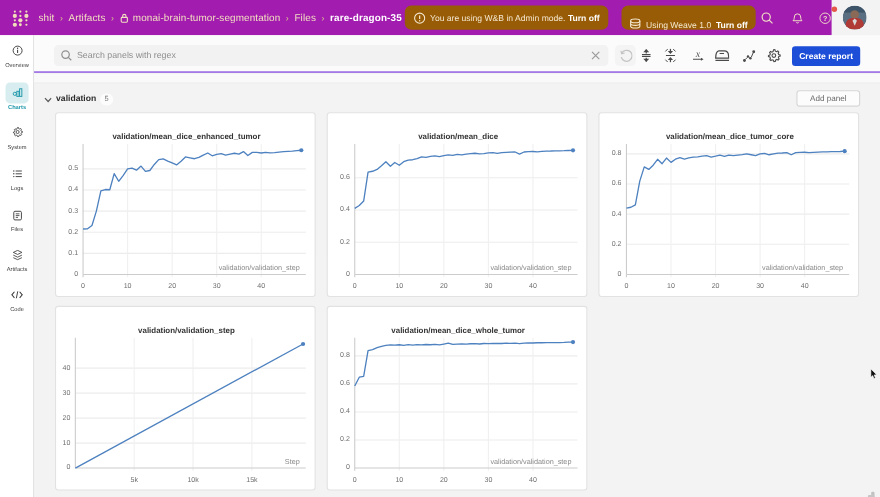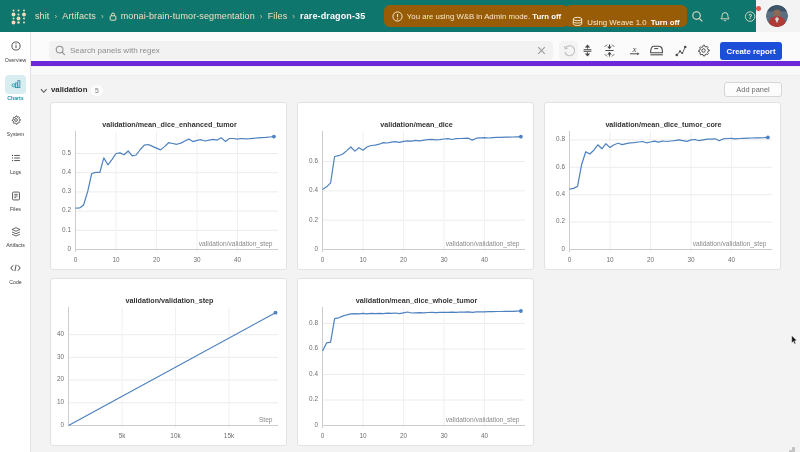--- a/index.html
+++ b/index.html
@@ -4,21 +4,21 @@
 * { margin:0; padding:0; box-sizing:border-box; }
 html,body { width:800px; height:452px; overflow:hidden; }
 body { font-family:"Liberation Sans", sans-serif; position:relative; background:#f3f3f3; }
 .abs { position:absolute; }
 .panel { position:absolute; width:237px; height:168px; background:#fff; border:1px solid #e2e2e2; border-radius:3px; }
 .navtxt { color:#f2dfc0; font-size:9px; letter-spacing:0.12px; }
 .sep { color:#dcc092; font-size:8px; padding:0 5px; }
 </style></head>
 <body>
 
-<div class="abs" style="left:0;top:0;width:756px;height:32px;background:#0f766e;">
+<div class="abs" style="left:0;top:0;width:756px;height:32px;background:#a21caf;">
   <div class="abs" style="left:8px;top:7px;"><svg width="20" height="19" viewBox="0 0 20 19">
         <circle cx="5.5" cy="3.5" r="1.0" fill="#f2ddbb"></circle>
         <circle cx="5.5" cy="7.5" r="1.9" fill="#f2ddbb"></circle>
         <circle cx="5.5" cy="11.5" r="1.0" fill="#f2ddbb"></circle>
         <circle cx="5.5" cy="15.5" r="1.9" fill="#f2ddbb"></circle>
         <circle cx="10.5" cy="3.5" r="1.0" fill="#f2ddbb"></circle>
         <circle cx="10.5" cy="7.5" r="1.0" fill="#f2ddbb"></circle>
         <circle cx="10.5" cy="11.5" r="1.9" fill="#f2ddbb"></circle>
         <circle cx="10.5" cy="15.5" r="1.3" fill="#f2ddbb"></circle>
         <circle cx="16.0" cy="3.5" r="1.0" fill="#f2ddbb"></circle>
@@ -34,21 +34,21 @@
     <span style="margin-right:4px;position:relative;top:1px;"><svg width="8" height="9" viewBox="0 0 8 9">
           <rect x="1.2" y="3.8" width="5.6" height="4.4" rx="0.8" fill="none" stroke="#f2dfc0" stroke-width="1"></rect>
           <path d="M2.5 3.8 V2.6 a1.5 1.5 0 0 1 3 0 V3.8" fill="none" stroke="#f2dfc0" stroke-width="1"></path>
         </svg></span>
     <span>monai-brain-tumor-segmentation</span>
       <span class="sep">›</span>
       <span>Files</span>
       <span class="sep">›</span>
     <span style="color:#fff;font-weight:bold;">rare-dragon-35</span>
   </div>
-  <div class="abs" style="left:368px;top:5px;width:185px;height:22px;background:#985c06;border-radius:6px;display:flex;align-items:center;justify-content:center;color:#f5e8d0;font-size:7.8px;white-space:nowrap;margin-left:16px;">
+  <div class="abs" style="left:368px;top:5px;width:185px;height:22px;background:#985c06;border-radius:6px;display:flex;align-items:center;justify-content:center;color:#f5e8d0;font-size:7.8px;white-space:nowrap;">
     <span style="margin-right:4px;display:flex;">
         <svg width="11" height="11" viewBox="0 0 11 11">
           <circle cx="5.5" cy="5.5" r="4.6" fill="none" stroke="#f5e8d0" stroke-width="1"></circle>
           <line x1="5.5" y1="3" x2="5.5" y2="6.2" stroke="#f5e8d0" stroke-width="1.1"></line>
           <circle cx="5.5" cy="7.9" r="0.65" fill="#f5e8d0"></circle>
         </svg>
       </span>
     <span>You are using W&amp;B in Admin mode.&nbsp;</span>
       <span style="color:#fff;font-weight:bold;">Turn off</span>
   </div>
@@ -132,21 +132,21 @@
         <path d="M1.4 9.4 L6.5 11.8 11.6 9.4" fill="none" stroke="#3b3b3b" stroke-width="1"></path>
       </svg></div>
     <div style="position:absolute;left:0;top:210.0px;width:31px;text-align:center;font-size:5.2px;color:#3b3b3b;font-weight:normal;">Artifacts</div>
     <div style="position:absolute;left:0;top:231.5px;width:31px;height:10px;text-align:center;line-height:0;"><svg width="11" height="8" viewBox="0 0 14 10">
         <path d="M4 1.5 L1 5 4 8.5 M10 1.5 L13 5 10 8.5" fill="none" stroke="#3b3b3b" stroke-width="1.2"></path>
         <line x1="7.8" y1="1" x2="6.2" y2="9" stroke="#3b3b3b" stroke-width="1.1"></line>
       </svg></div>
     <div style="position:absolute;left:0;top:247.0px;width:31px;text-align:center;font-size:5.2px;color:#3b3b3b;font-weight:normal;">Code</div>
 </div>
 
-<div class="abs" style="left:31px;top:32px;width:769px;height:34px;background:#fbfbfb;border-bottom:5px solid #6d28d9;">
+<div class="abs" style="left:31px;top:32px;width:769px;height:34px;background:#fbfbfb;border-bottom:1px solid #6d28d9;">
   <div class="abs" style="left:18px;top:9px;width:504px;height:19px;background:#f2f2f2;border-radius:4px;display:flex;align-items:center;">
     <span style="margin-left:6px;display:flex;">
         <svg width="11" height="11" viewBox="0 0 11 11">
           <circle cx="4.6" cy="4.6" r="3.4" fill="none" stroke="#8f8f8f" stroke-width="1.1"></circle>
           <line x1="7.1" y1="7.1" x2="9.8" y2="9.8" stroke="#8f8f8f" stroke-width="1.1"></line>
         </svg>
       </span>
     <span style="margin-left:4px;color:#8e8e8e;font-size:8px;">Search panels with regex</span>
     <span style="margin-left:auto;margin-right:7px;display:flex;">
         <svg width="9" height="9" viewBox="0 0 9 9">

